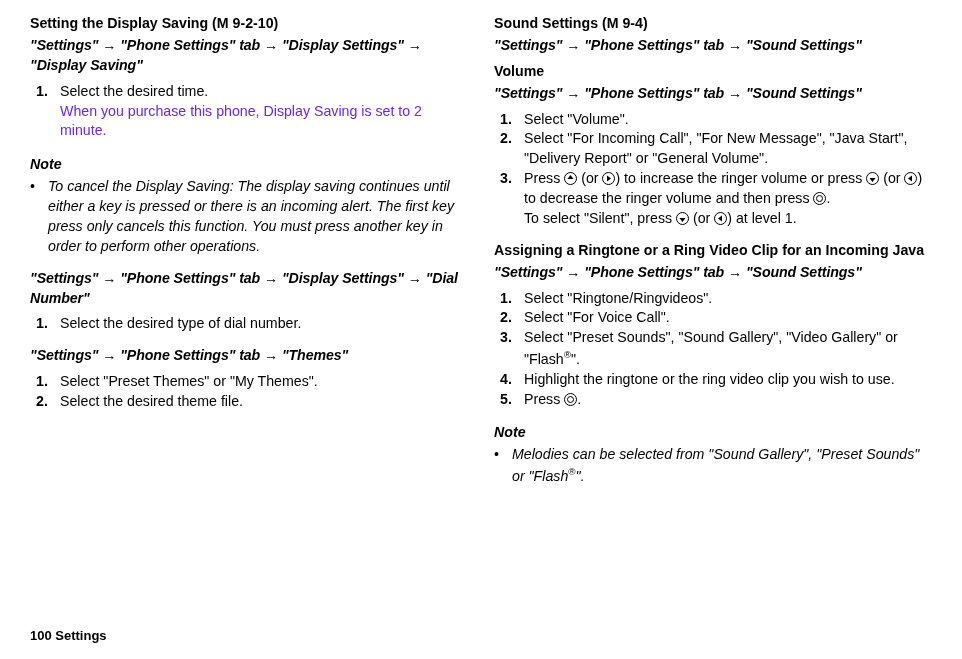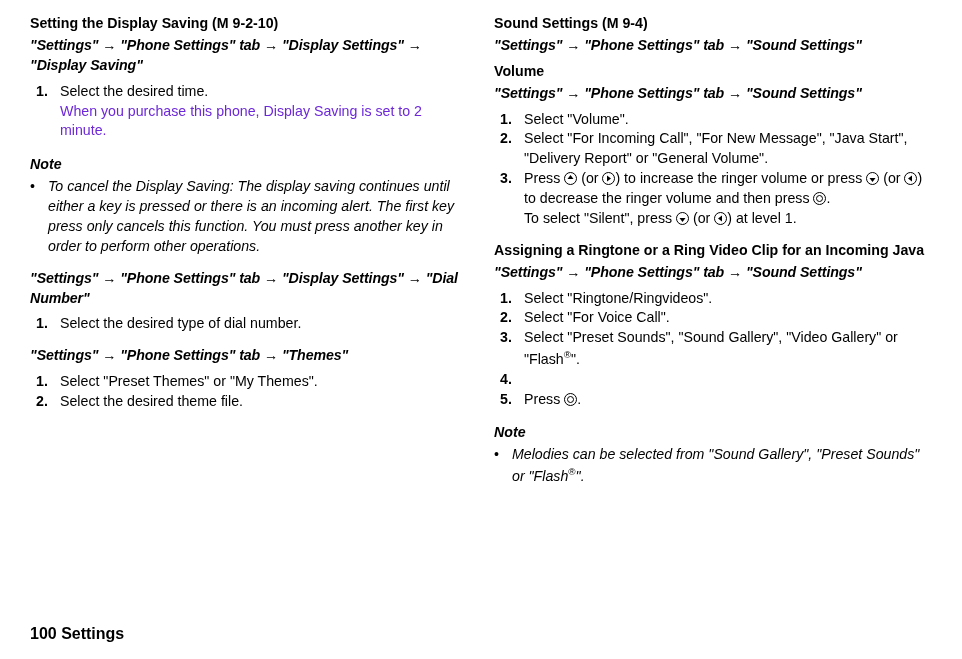--- a/index.html
+++ b/index.html
@@ -70,21 +70,21 @@
     .section { margin-bottom: 12px; }
     .subheading {
       font-weight: bold;
       margin-bottom: 2px;
     }
     .footer {
       position: absolute;
       bottom: 14px;
       left: 30px;
       font-weight: bold;
-      font-size: 16px;
+      font-size: 13px;
     }
     .icon {
       display: inline-block;
       width: 13px;
       height: 13px;
       vertical-align: -2px;
     }
     .icon svg { display: block; }
     .sup { font-size: 0.7em; vertical-align: super; }
   </style>
@@ -201,20 +201,21 @@
       </div>
       <div class="step">
         <div class="num">3.</div>
         <div class="body">
           <span>Select "Preset Sounds", "Sound Gallery", "Video Gallery" or "Flash</span><span class="sup">®</span><span>".</span>
         </div>
       </div>
       <div class="step">
         <div class="num">4.</div>
         <div class="body">
+          <div>Highlight the ringtone or the ring video clip you wish to use.</div>
         </div>
       </div>
       <div class="step">
         <div class="num">5.</div>
         <div class="body">
           <span>Press </span><span class="icon"><svg viewBox="0 0 13 13">
                 <circle cx="6.5" cy="6.5" r="6" fill="none" stroke="#000" stroke-width="1"></circle>
                 <circle cx="6.5" cy="6.5" r="3" fill="none" stroke="#000" stroke-width="1"></circle>
               </svg></span><span>.</span>
         </div>

